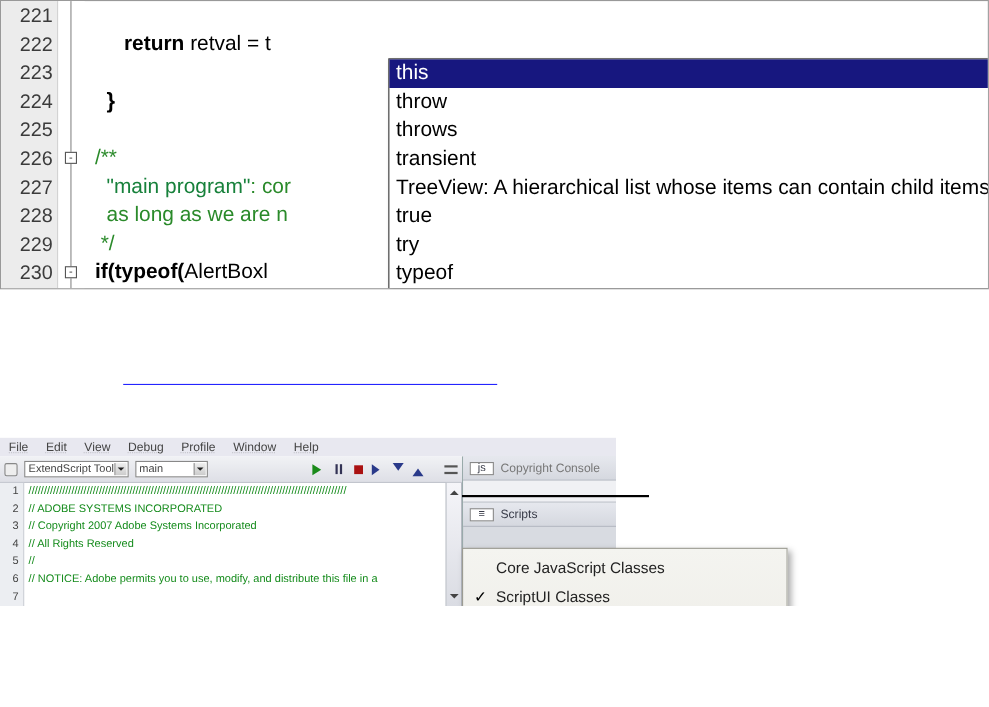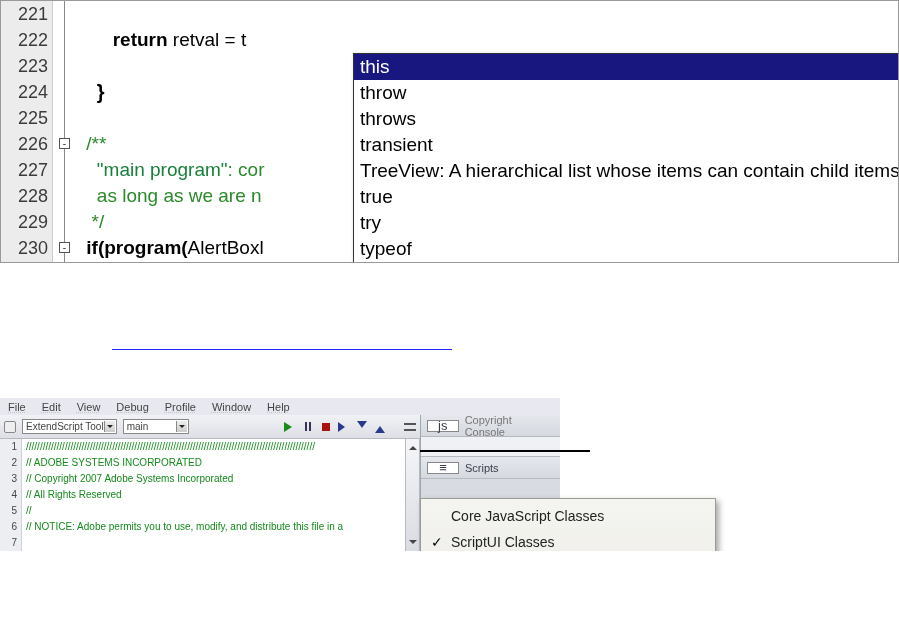--- a/index.html
+++ b/index.html
@@ -237,21 +237,21 @@
     border-bottom: 1px solid #b5b9c2;
     height: 22px;
     display: flex;
     align-items: center;
     padding: 0 6px;
     font-size: 11px;
     color: #3a3d4a;
     gap: 6px;
   }
   .panel-header .strikelabel { color:#777; }
-  .panel-icon { width: 32px; height: 12px; border: 1px solid #888; background: #fff; font-size: 13px; text-align:center; line-height:10px;}
+  .panel-icon { width: 22px; height: 12px; border: 1px solid #888; background: #fff; font-size: 10px; text-align:center; line-height:10px;}
 
   
   .ctx-menu {
     position: absolute;
     left: 420px;
     top: 100px;
     width: 296px;
     background: linear-gradient(#f4f4f0, #eceae4);
     border: 1px solid #9c9c92;
     box-shadow: 3px 3px 6px rgba(0,0,0,0.35);
@@ -300,21 +300,21 @@
   <div class="codearea">
     <div class="codeline"></div>
     <div class="codeline">      <span class="kw">return</span><span> retval = t</span></div>
     <div class="codeline"></div>
     <div class="codeline">   <span class="brace">}</span></div>
     <div class="codeline"></div>
     <div class="codeline"> <span class="cm">/**</span></div>
     <div class="codeline">   <span class="strcmt">"main program"</span><span class="cm">: cor</span></div>
     <div class="codeline"><span class="cm">   as long as we are n</span></div>
     <div class="codeline">  <span class="cm">*/</span></div>
-    <div class="codeline"> <span class="kw">if(program(</span><span>AlertBoxl</span></div>
+    <div class="codeline"> <span class="kw">if(typeof(</span><span>AlertBoxl</span></div>
 
     <div class="ac-popup">
       <div class="ac-item sel">this</div>
       <div class="ac-item">throw</div>
       <div class="ac-item">throws</div>
       <div class="ac-item">transient</div>
       <div class="ac-item">TreeView: A hierarchical list whose items can contain child items.</div>
       <div class="ac-item">true</div>
       <div class="ac-item">try</div>
       <div class="ac-item">typeof</div>

